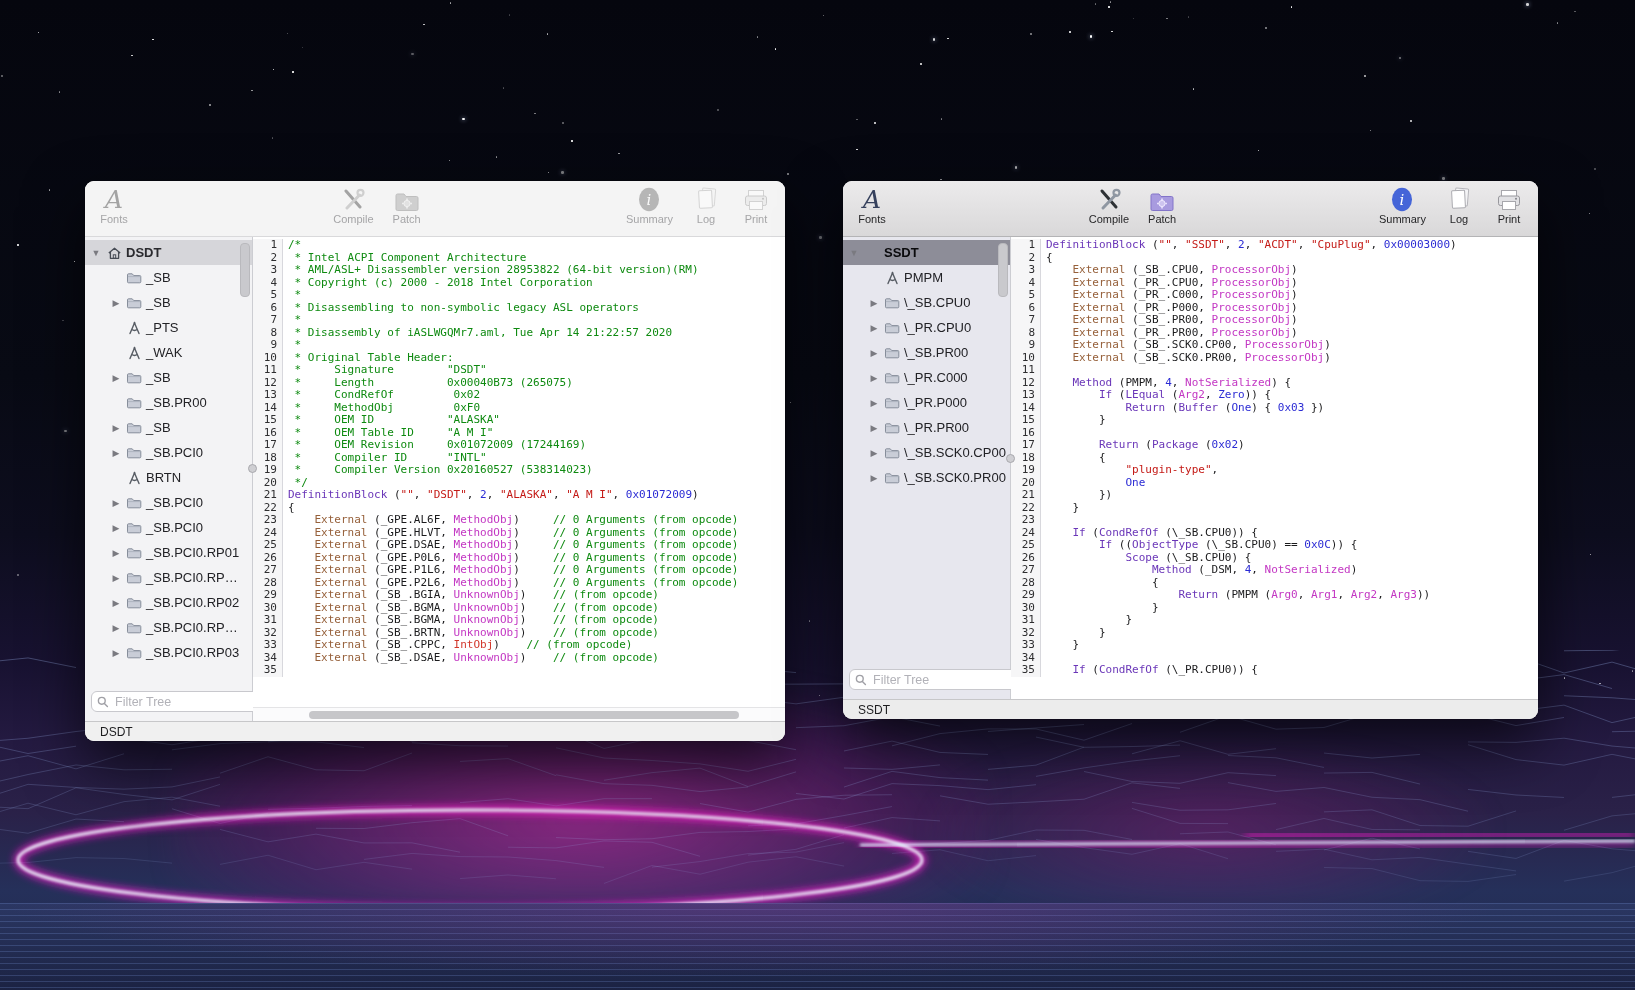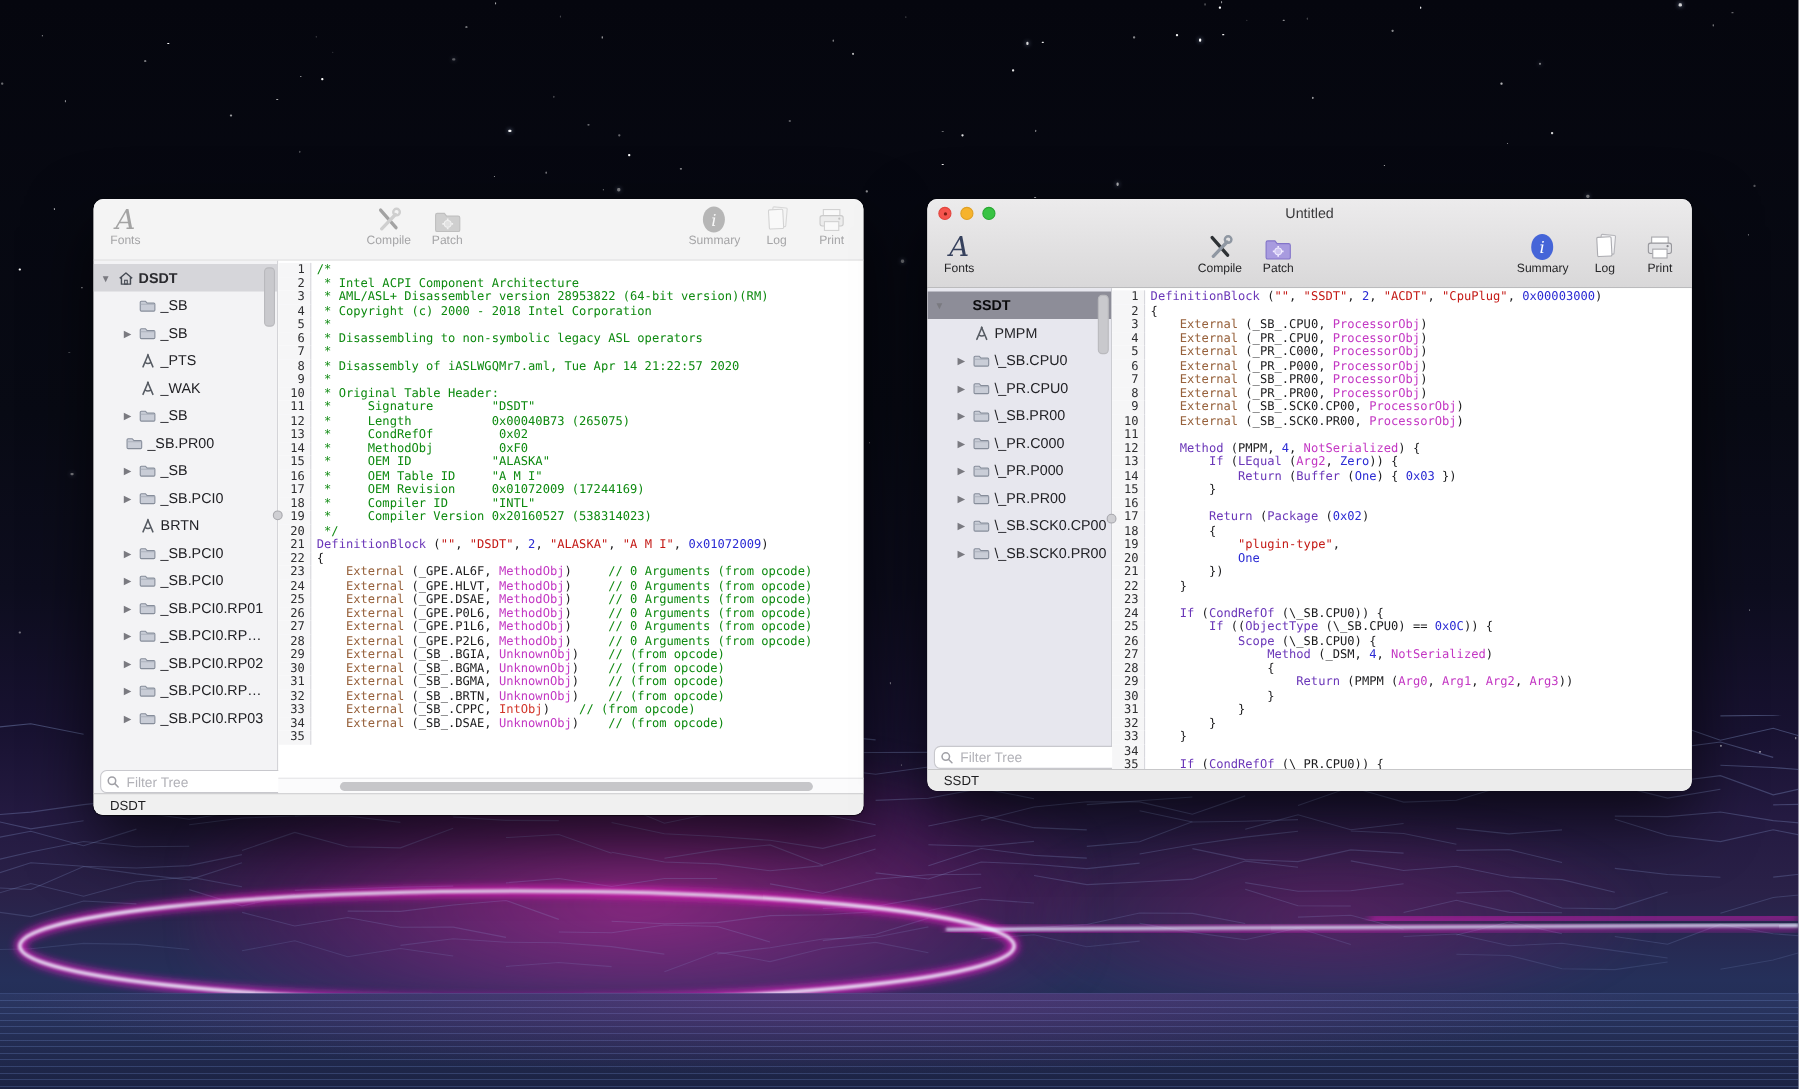--- a/index.html
+++ b/index.html
@@ -51,21 +51,21 @@
   .win-right .sidebar{background:#e7e7ee;}
   .tree{flex:1;overflow:hidden;padding-top:3px;}
   .trow{height:25px;display:flex;align-items:center;font-size:13px;color:#222226;}
   .trow .disc{width:14px;flex:0 0 14px;text-align:center;font-size:9px;color:#7a7a80;}
   .trow .ticon{width:22px;flex:0 0 22px;display:flex;justify-content:center;align-items:center;}
   .trow .tlab{margin-left:1px;white-space:nowrap;}
   .trow.sel{font-weight:700;}
   .active .trow.sel{background:#8d8d98;color:#0a0a0c;}
   .inactive .trow.sel{background:#d6d6da;color:#2a2a2e;}
   .sb-vthumb{position:absolute;right:2px;top:6px;width:8px;height:52px;border-radius:4px;background:#c9c9cd;border:1px solid #b9b9bd;}
-  .filterzone{flex:0 0 30px;display:flex;align-items:flex-end;padding:0 6px;}
+  .filterzone{flex:0 0 30px;display:flex;align-items:flex-start;padding:0 6px;}
   .filterbox{flex:1;height:21px;background:#fff;border:1px solid #c8c8cd;border-radius:6px;display:flex;align-items:center;padding:0 5px;gap:4px;box-sizing:border-box;}
   .filterbox input{border:none;outline:none;flex:1;font-size:12.5px;color:#333;background:transparent;min-width:0;font-family:"Liberation Sans",sans-serif;}
   .filterbox input::placeholder{color:#b2b2b8;}
   .splitdot{position:absolute;left:163px;top:47%;width:7px;height:7px;border-radius:50%;background:#cfcfd3;border:1px solid #a8a8ad;z-index:5;}
   
   .editor{flex:1;display:flex;flex-direction:column;min-width:0;background:#fff;position:relative;}
   .codewrap{flex:1;overflow:hidden;font-family:"DejaVu Sans Mono",monospace;font-size:11px;line-height:12.5px;padding-top:2px;}
   .cl{display:flex;height:12.5px;}
   .ln{width:30px;flex:0 0 30px;text-align:right;padding-right:5px;color:var(--ln);background:#f6f6f7;border-right:1px solid #d8d8dd;box-sizing:border-box;}
   .ct{padding-left:5px;white-space:pre;}
@@ -512,21 +512,21 @@
           <div class="trow" style="padding-left: 24px;">
             <span class="disc">▶</span>
             <span class="ticon">
               <svg width="16" height="13" viewBox="0 0 16 13">
                 <path d="M1.5 3.8 Q1.5 2.8 2.5 2.8 H6.2 L7.8 4.6 H13.8 Q14.8 4.6 14.8 5.6 V10.8 Q14.8 11.8 13.8 11.8 H2.5 Q1.5 11.8 1.5 10.8 Z" fill="#c9cdd7" stroke="#868d9a" stroke-width="1"></path>
                 <line x1="1.8" y1="5.6" x2="14.6" y2="5.6" stroke="#a7adb9" stroke-width="0.8"></line>
               </svg>
             </span>
             <span class="tlab">_SB</span>
           </div>
-          <div class="trow" style="padding-left: 12px;">
+          <div class="trow" style="padding-left: 24px;">
             <span class="disc"></span>
             <span class="ticon">
               <svg width="16" height="13" viewBox="0 0 16 13">
                 <path d="M1.5 3.8 Q1.5 2.8 2.5 2.8 H6.2 L7.8 4.6 H13.8 Q14.8 4.6 14.8 5.6 V10.8 Q14.8 11.8 13.8 11.8 H2.5 Q1.5 11.8 1.5 10.8 Z" fill="#c9cdd7" stroke="#868d9a" stroke-width="1"></path>
                 <line x1="1.8" y1="5.6" x2="14.6" y2="5.6" stroke="#a7adb9" stroke-width="0.8"></line>
               </svg>
             </span>
             <span class="tlab">_SB.PR00</span>
           </div>
           <div class="trow" style="padding-left: 24px;">
@@ -790,28 +790,20 @@
         </div>
     </div>
   </div>
   <footer class="statusbar">
     <span>DSDT</span>
   </footer>
 </section>
 
 <section class="win win-right active">
   <div class="header">
-    <div class="titlebar">
-      <div class="lights">
-        <span class="light l-close"></span>
-        <span class="light l-min"></span>
-        <span class="light l-max"></span>
-      </div>
-      <span class="wtitle">Untitled</span>
-    </div>
     <div class="toolbar">
       <div class="tbgroup">
         <div class="tbi">
           <span class="tico">
               <span class="glyphA">A</span>
             </span>
           <span class="tlabel">Fonts</span>
         </div>
       </div>
       <div class="tbgroup">

